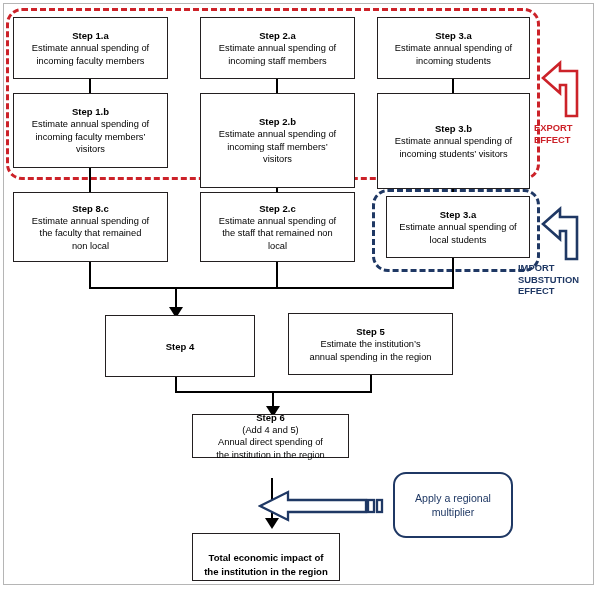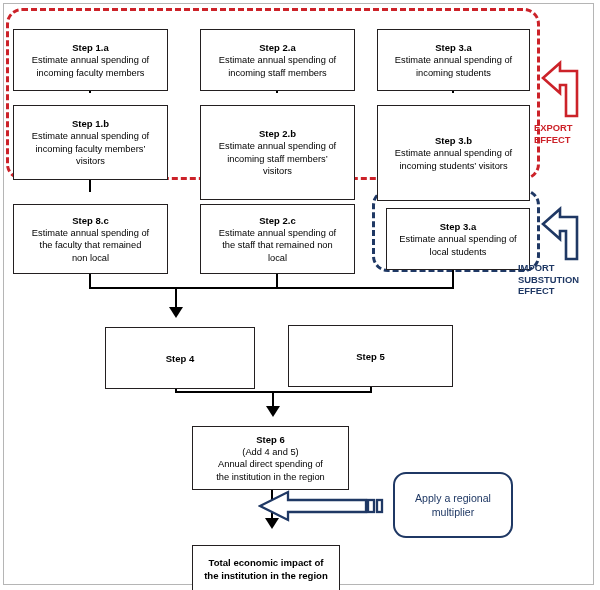--- a/index.html
+++ b/index.html
@@ -40,34 +40,34 @@
     display: flex;
     flex-direction: column;
     align-items: center;
     justify-content: center;
     text-align: center;
     color: #000000;
     font-size: 9.3px;
     line-height: 12.6px;
     padding: 2px 4px;
     z-index: 5;
-    margin-top: 12px;
   }
   .pbox .ttl {
     font-weight: bold;
     font-size: 9.5px;
     line-height: 13px;
     display: block;
   }
   .pbox .body {
     display: block;
     white-space: pre-line;
   }
   .pbox.allbold {
     font-weight: bold;
+    justify-content: flex-end;
   }
   .pbox.allbold .body {
     font-weight: bold;
     font-size: 9.6px;
     line-height: 13.5px;
   }
 
   
   .conn-v, .conn-h {
     position: absolute;
@@ -225,29 +225,31 @@
   <div class="conn-h" style="left:89px;  top:287px; width:365px;"></div>
   <div class="conn-v" style="left:175px; top:287px; height:24px;"></div>
   <div class="arrowhead-down" style="left:169px; top:307px;"></div>
 
   <div class="pbox" style="left:105px; top:315px; width:150px; height:62px;justify-content:center;">
     <span class="ttl">Step 4</span>
   </div>
 
   <div class="pbox" style="left:288px; top:313px; width:165px; height:62px;">
     <span class="ttl">Step 5</span>
+    <span class="body">Estimate the institution’s
+annual spending in the region</span>
   </div>
 
   <div class="conn-v" style="left:175px; top:377px; height:16px;"></div>
   <div class="conn-v" style="left:370px; top:375px; height:18px;"></div>
   <div class="conn-h" style="left:175px; top:391px; width:197px;"></div>
   <div class="conn-v" style="left:272px; top:391px; height:18px;"></div>
   <div class="arrowhead-down" style="left:266px; top:406px;"></div>
 
-  <div class="pbox" style="left:192px; top:414px; width:157px; height:64px;">
+  <div class="pbox" style="left:192px; top:414px; width:157px; height:44px;">
     <span class="ttl">Step 6</span>
     <span class="body">(Add 4 and 5)
 Annual direct spending of
 the institution in the region</span>
   </div>
 
   <div class="conn-v" style="left:271px; top:478px; height:42px;"></div>
   <div class="arrowhead-down" style="left:265px; top:518px;"></div>
 
   <div class="pbox allbold" style="left:192px; top:533px; width:148px; height:48px;">

